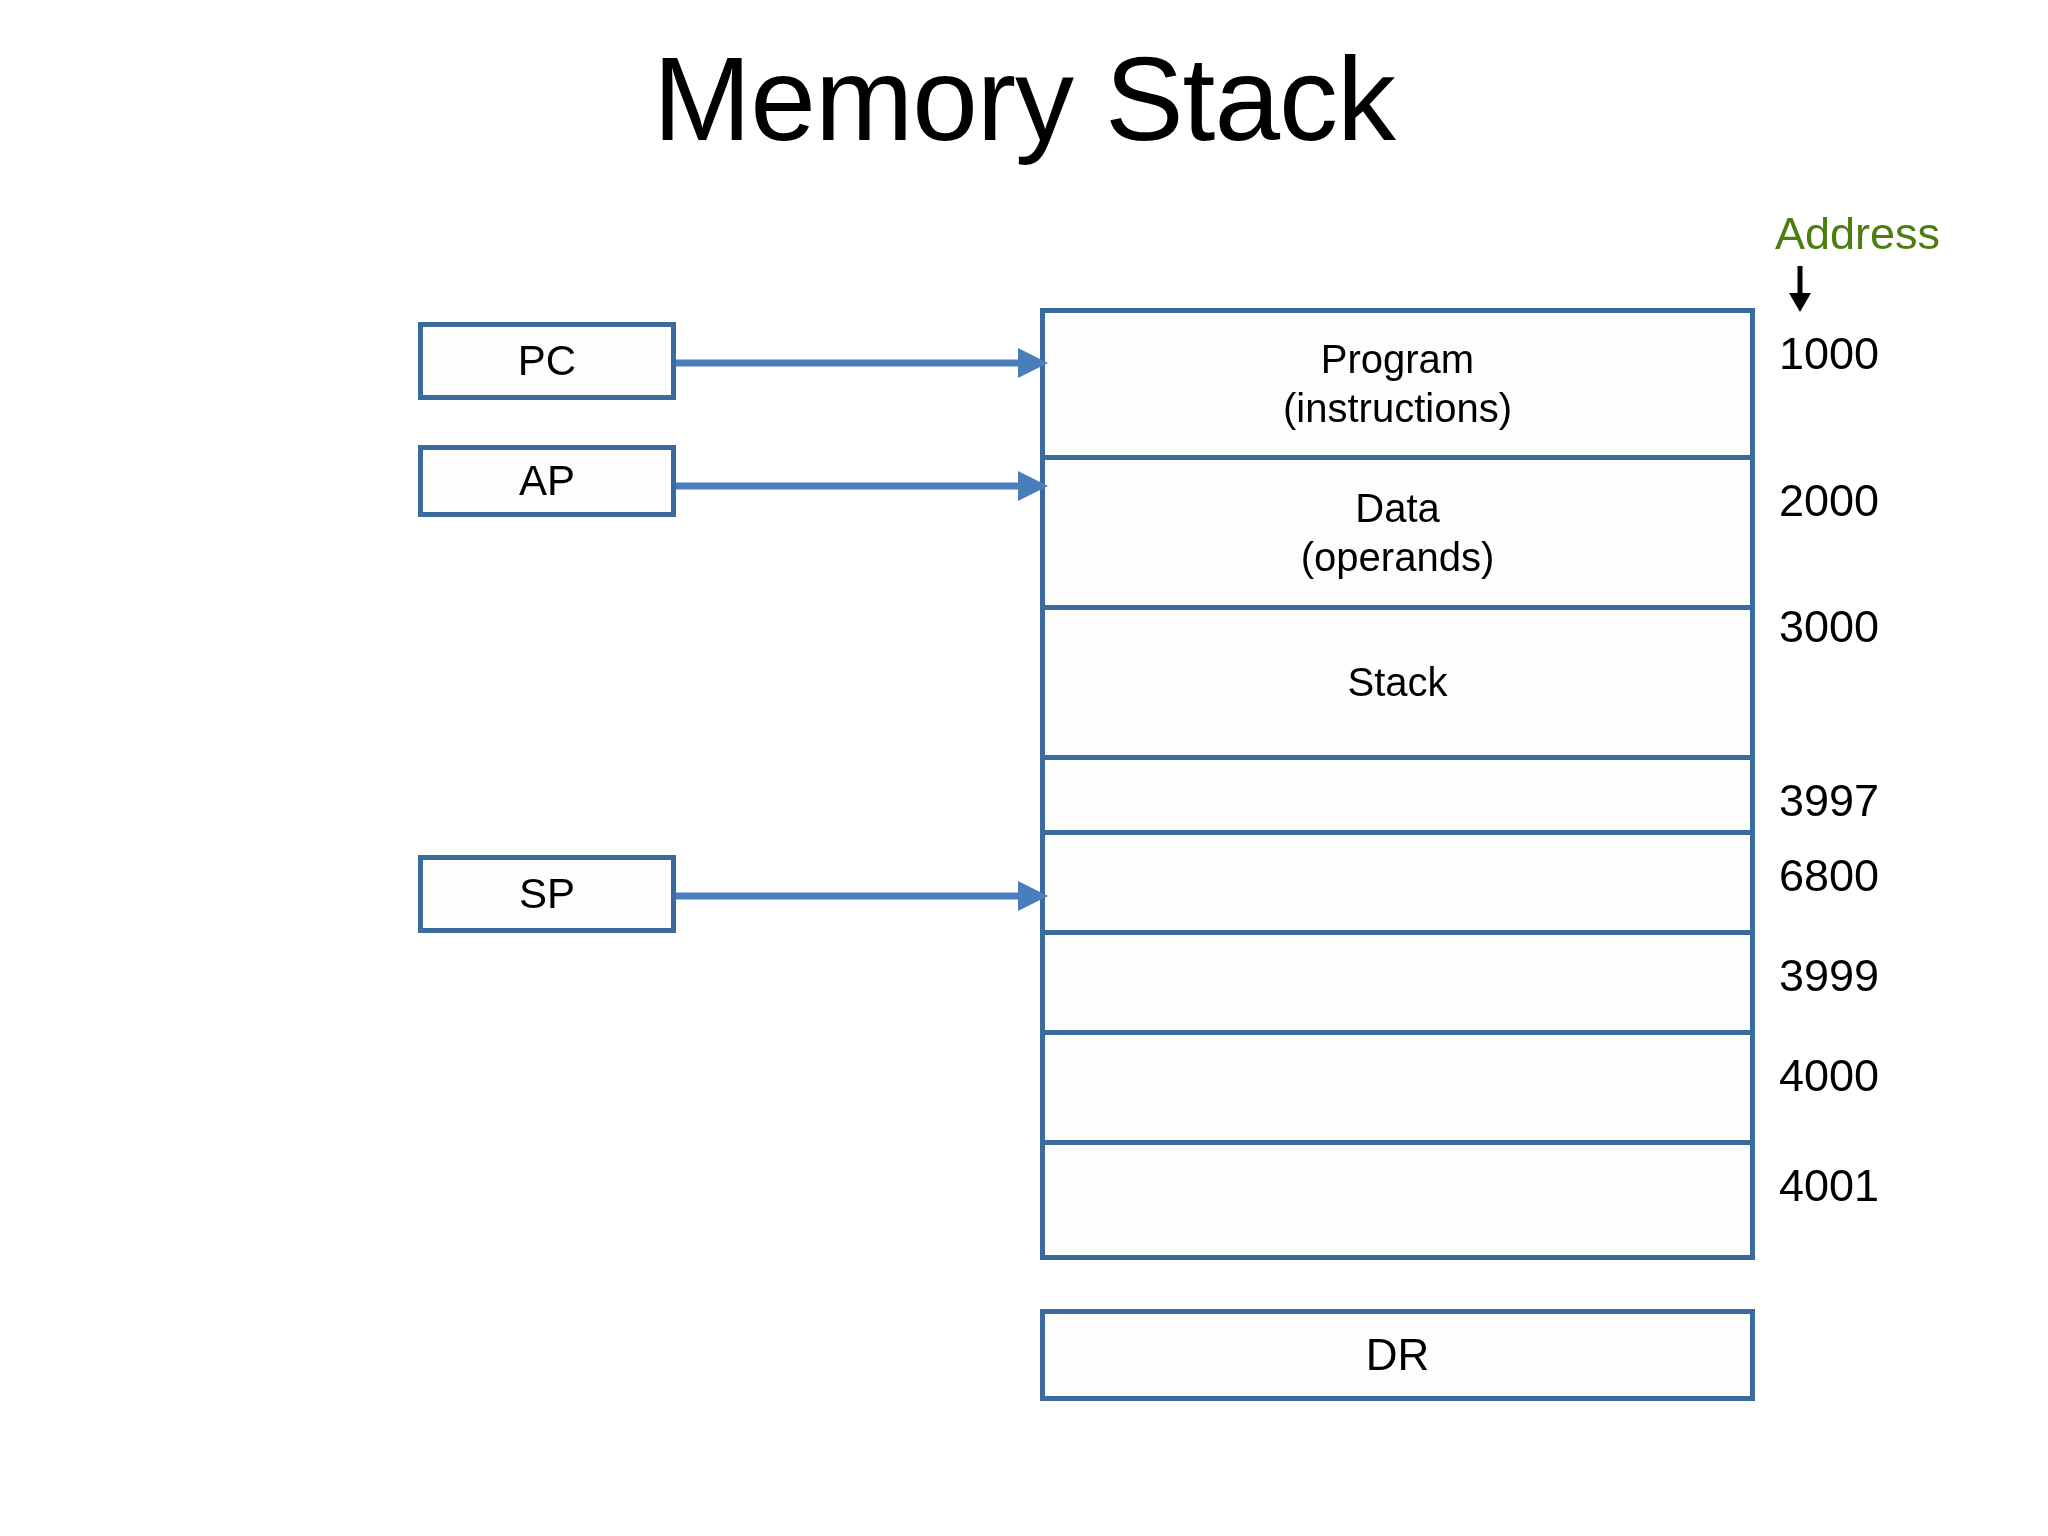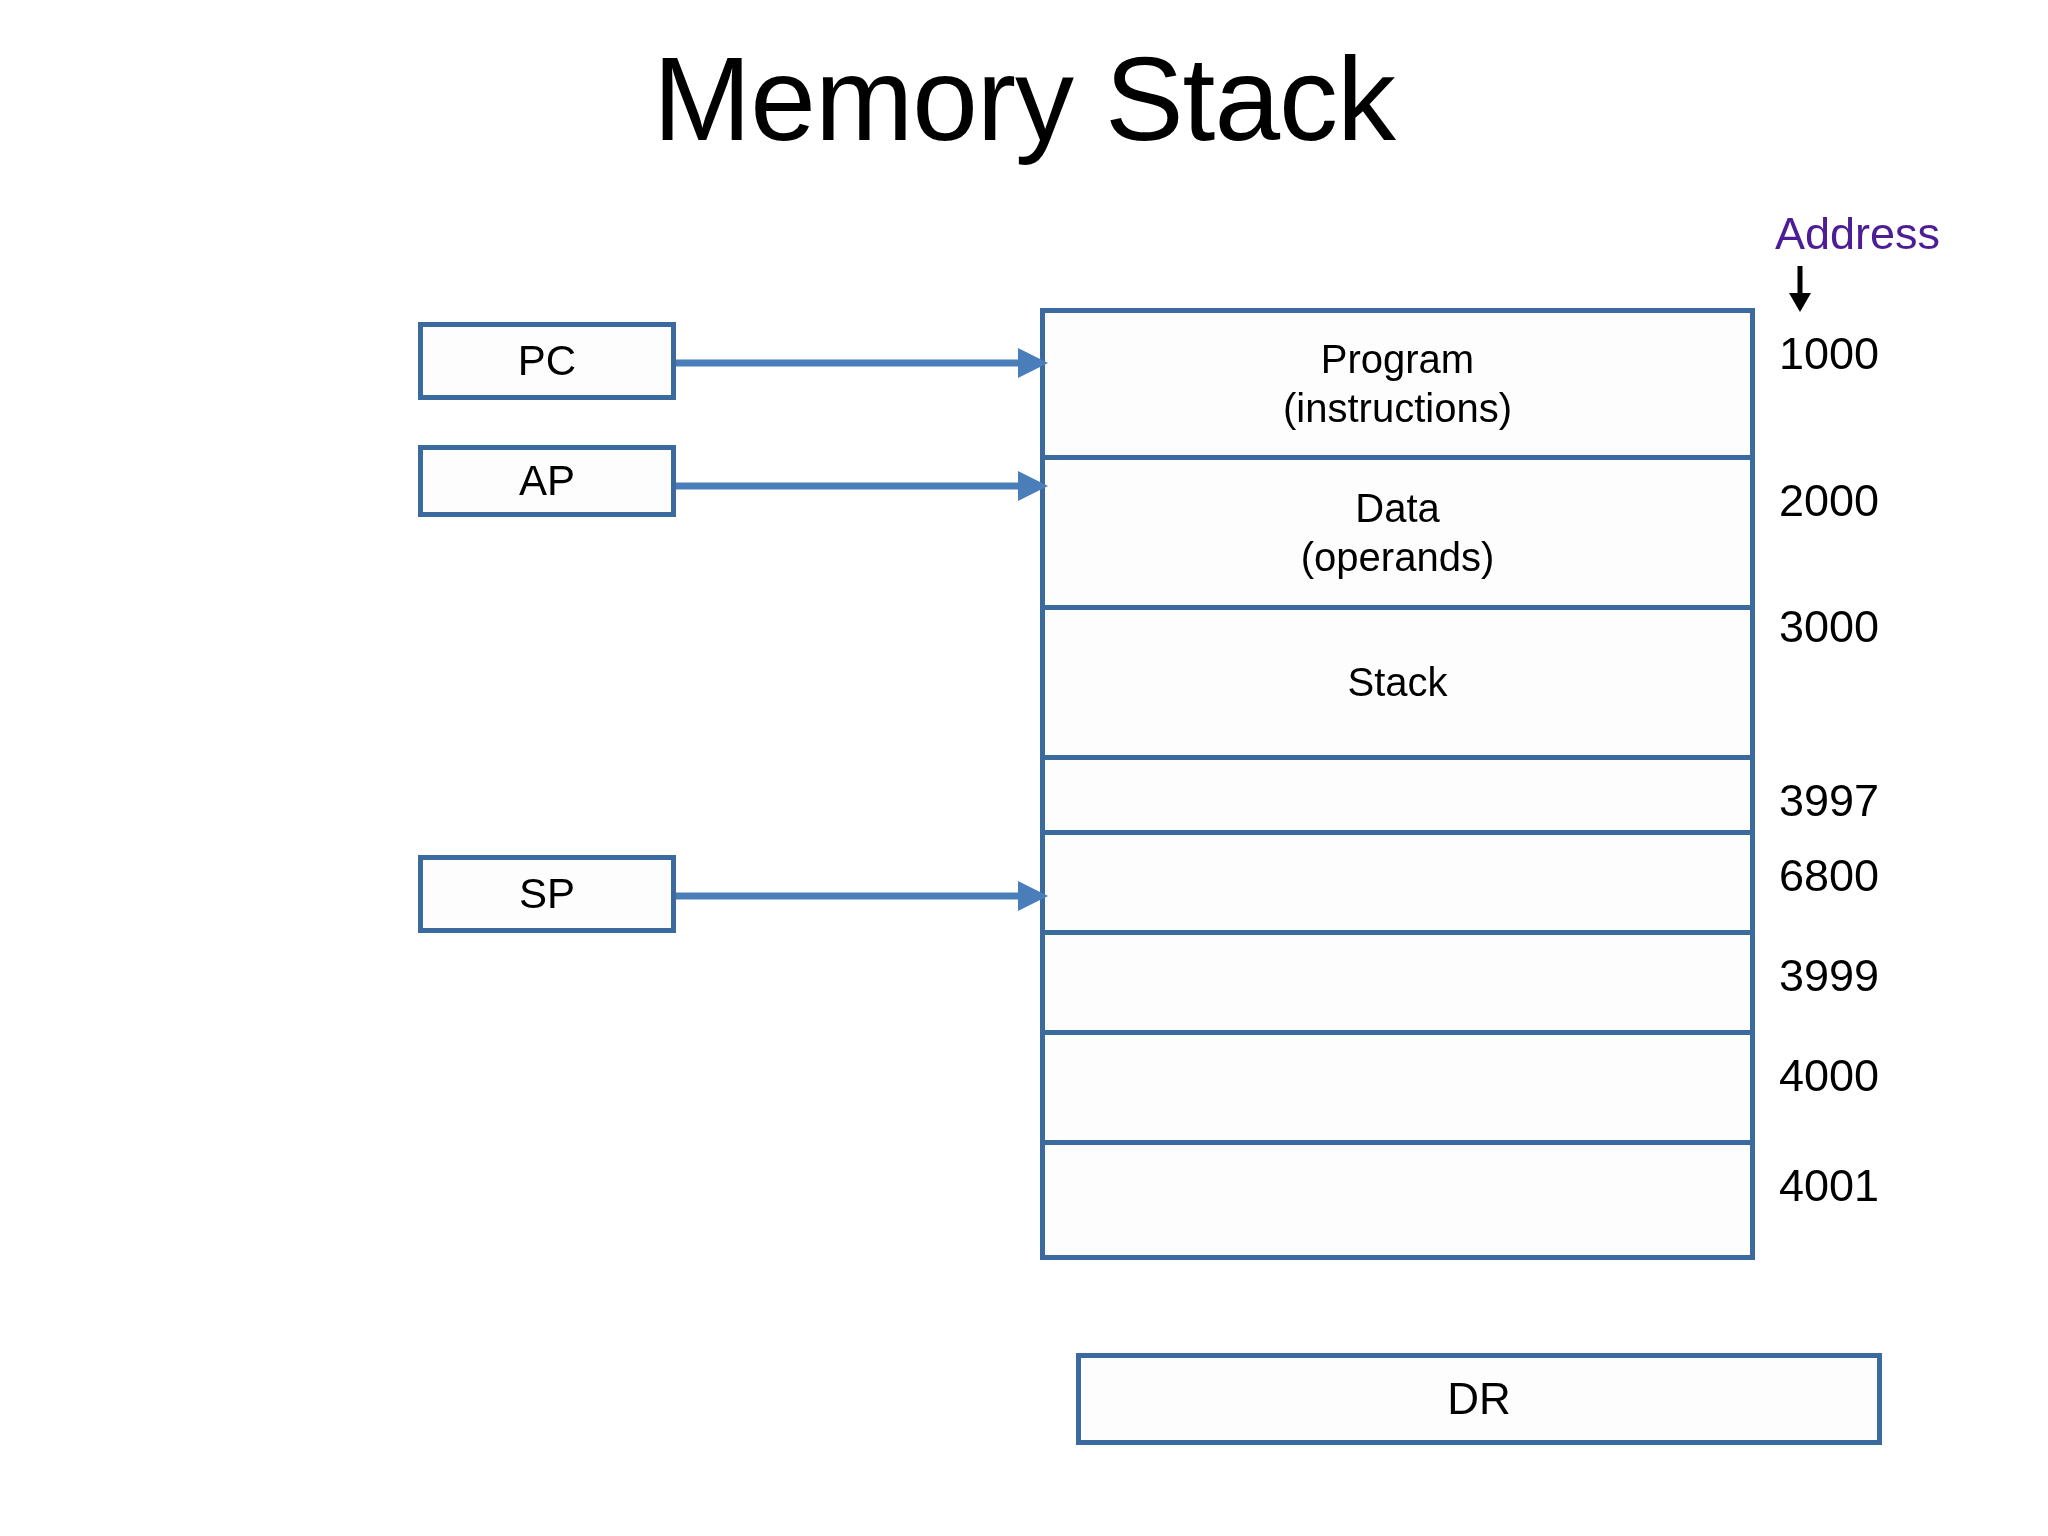--- a/index.html
+++ b/index.html
@@ -43,21 +43,21 @@
     border: 5px solid #3A6A9E;
     display: flex;
     align-items: center;
     justify-content: center;
     font-size: 42px;
     color: #000000;
   }
   #reg-pc { left: 418px; top: 322px; width: 258px; height: 78px; }
   #reg-ap { left: 418px; top: 445px; width: 258px; height: 72px; }
   #reg-sp { left: 418px; top: 855px; width: 258px; height: 78px; }
-  #reg-dr { left: 1040px; top: 1353px; width: 806px; height: 92px; font-size: 44px; margin-left: 36px; }
+  #reg-dr { left: 1040px; top: 1309px; width: 715px; height: 92px; font-size: 44px; }
 
   
   #memory {
     position: absolute;
     left: 1040px;
     top: 308px;
     width: 715px;
     box-sizing: border-box;
     border: 5px solid #3A6A9E;
     background: #fdfdfd;
@@ -83,21 +83,21 @@
     position: absolute;
     left: 1775px;
     top: 208px;
     width: 240px;
   }
   #addr-header {
     position: absolute;
     left: 0;
     top: 0;
     font-size: 45px;
-    color: #4c1d95;
+    color: #4d7c0f;
     white-space: nowrap;
   }
   #addr-arrow {
     position: absolute;
     left: 8px;
     top: 58px;
     width: 34px;
     height: 46px;
   }
   .addr-value {

